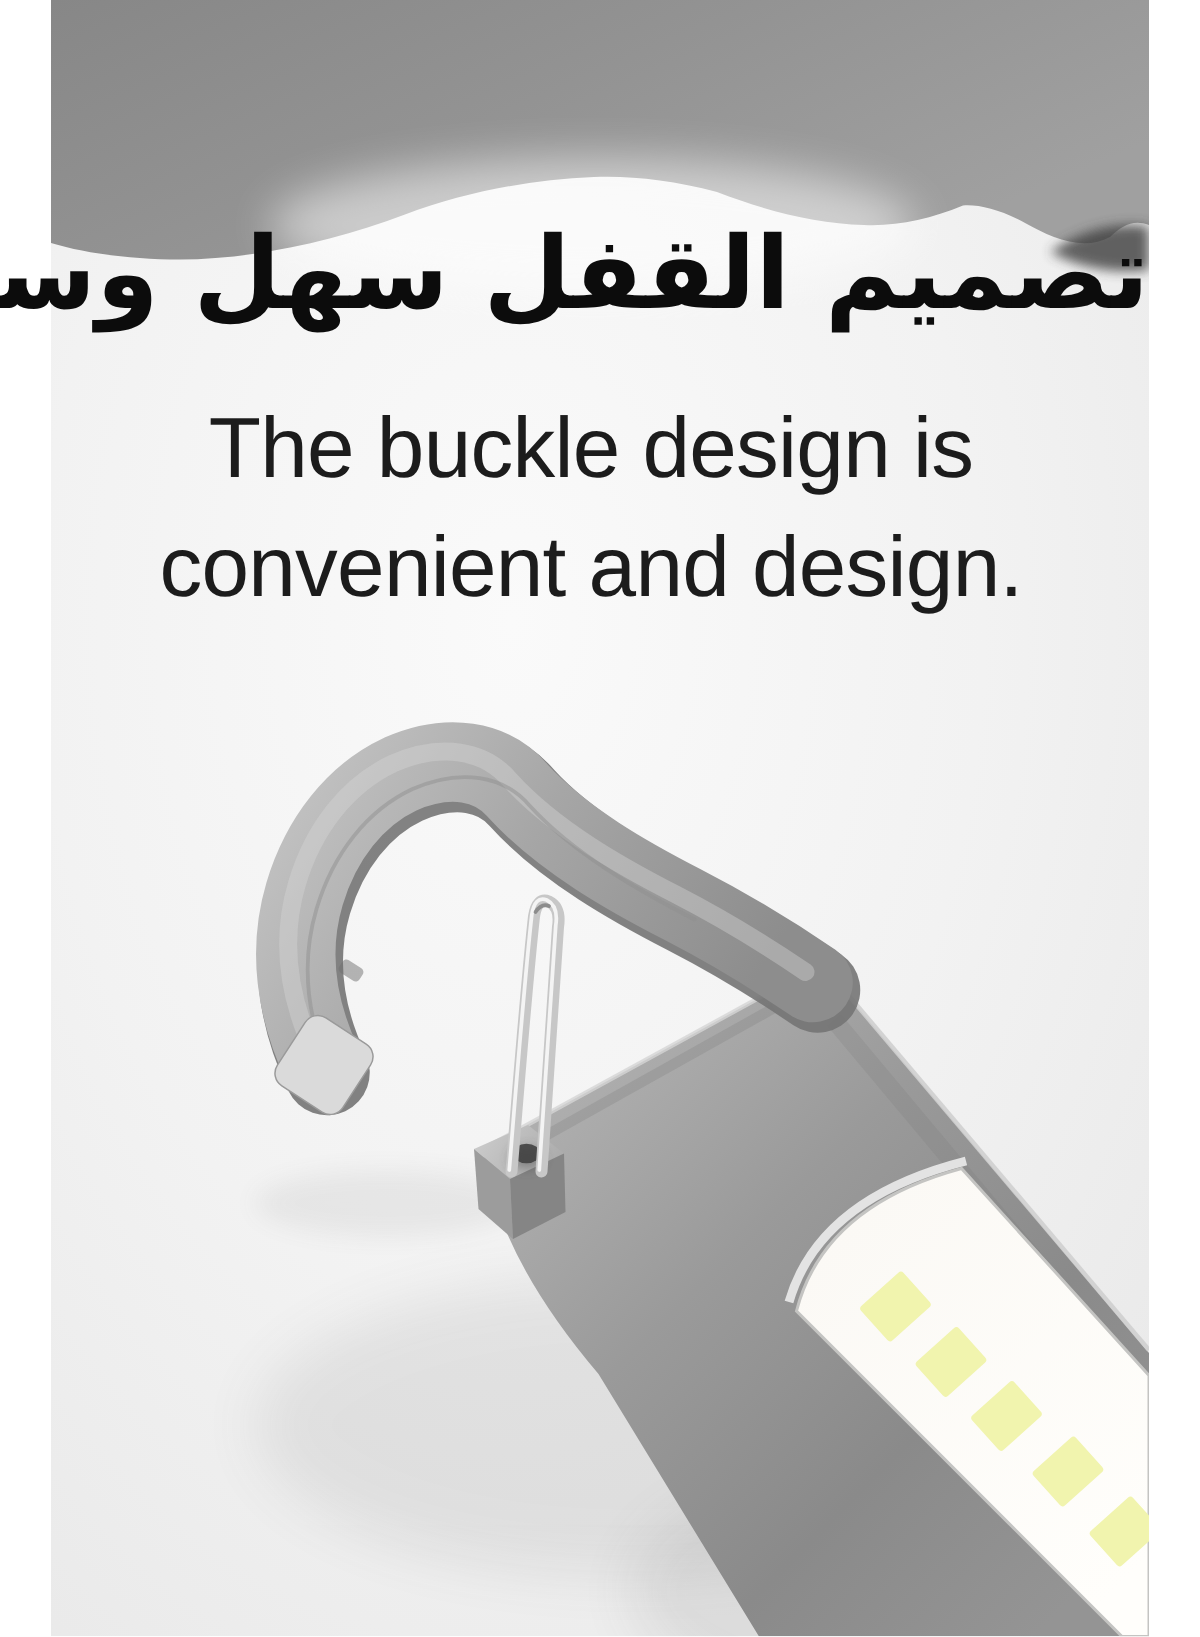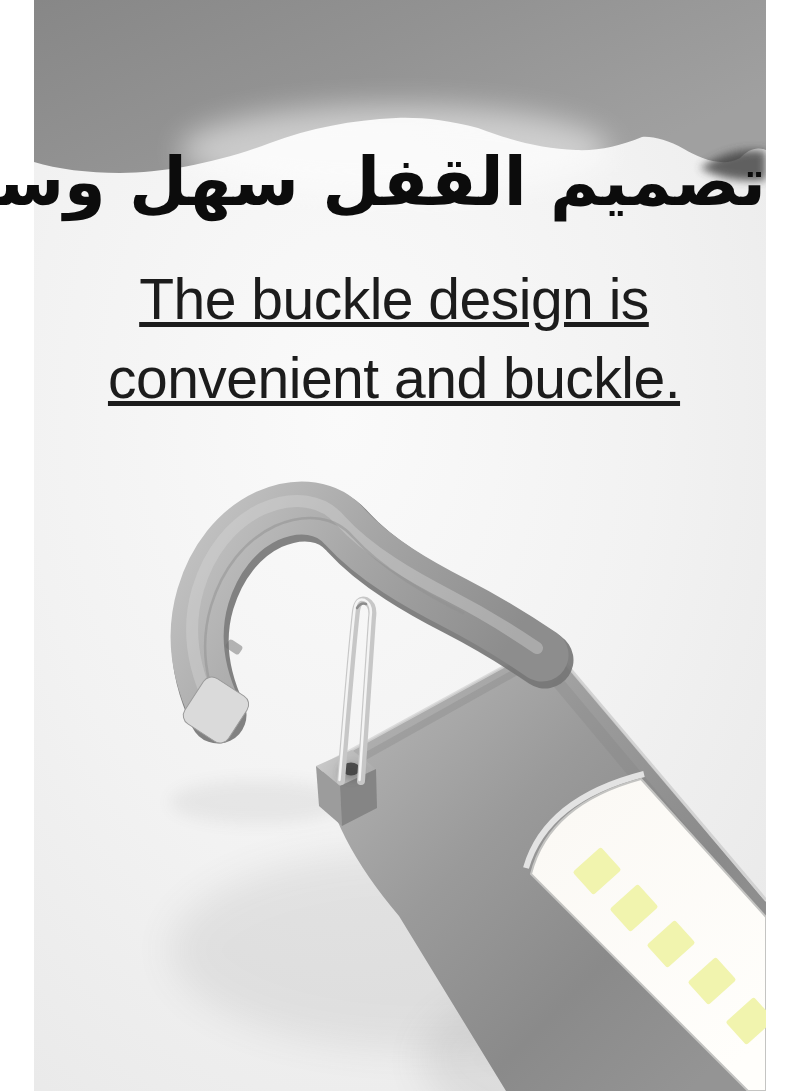--- a/index.html
+++ b/index.html
@@ -12,21 +12,21 @@
   .headline-ar{
     position:absolute;left:34px;right:34px;top:144px;margin:0;
     text-align:center;direction:rtl;white-space:nowrap;
     font-family:"DejaVu Sans",sans-serif;font-weight:700;font-size:67px;line-height:1.15;
     color:var(--text_dark,#0c0c0c);letter-spacing:0;
   }
   .headline-en{
     position:absolute;left:34px;right:46px;top:260px;margin:0;
     text-align:center;white-space:nowrap;
     font-family:"Liberation Sans",sans-serif;font-weight:400;font-size:57px;line-height:1.38;
-    color:var(--text_soft,#1c1c1c);letter-spacing:-0.5px;text-decoration:underline;
+    color:var(--text_soft,#1c1c1c);letter-spacing:-0.5px;
   }
 </style>
 </head>
 <body>
 
 <div class="stage">
 
   <svg class="scene" viewBox="0 0 800 1091" aria-hidden="true">
     <defs>
       <clipPath id="photoClip">
@@ -149,16 +149,16 @@
         <path d="M357,608 Q361,602 366,604" stroke="#7d7d7d" stroke-width="2.5" opacity="0.8"></path>
       </g>
 
     </g>
   </svg>
 
   <h1 class="headline-ar">تصميم القفل سهل وسريع</h1>
 
   <p class="headline-en">
     <span>The buckle design is</span><br>
-    <span>convenient and buckle.</span>
+    <span>convenient and design.</span>
   </p>
 
 </div>
 
 </body></html>

